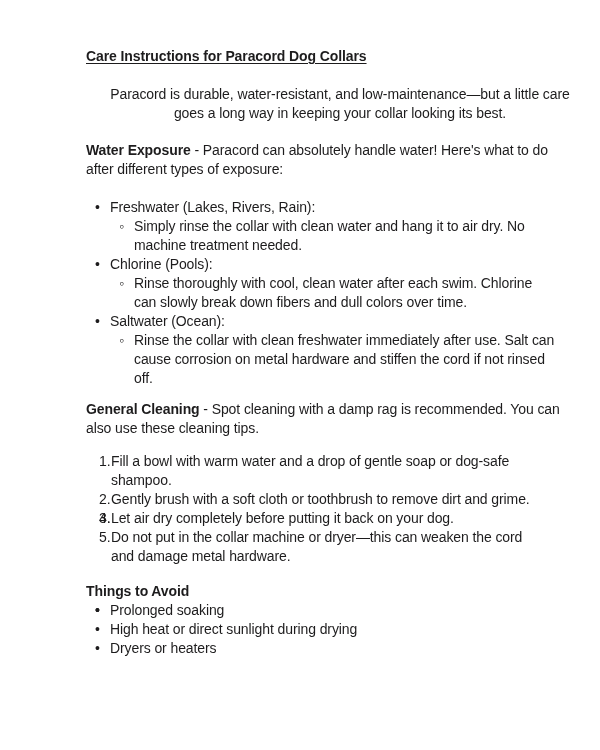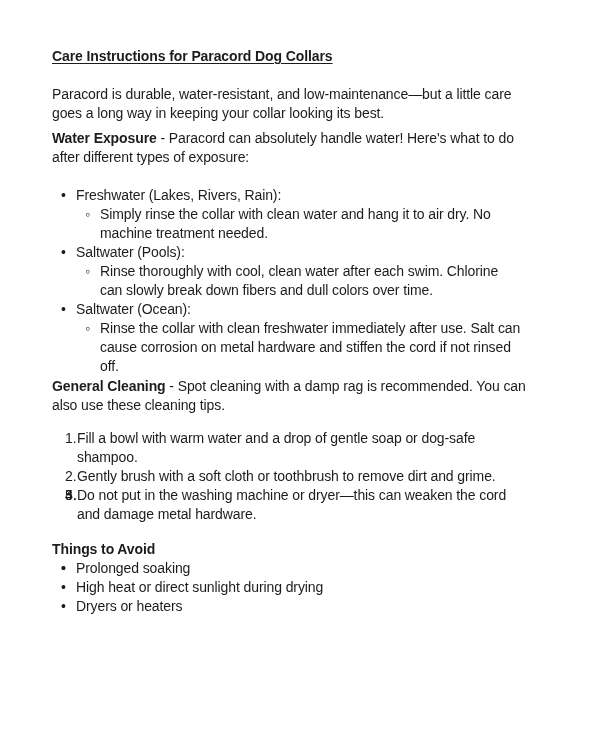--- a/index.html
+++ b/index.html
@@ -6,32 +6,32 @@
   html, body { width: 600px; height: 750px; }
   body {
     background: #ffffff;
     color: #1d1c1d;
     font-family: "Liberation Sans", "DejaVu Sans", sans-serif;
     font-size: 14px;
     line-height: 19px;
     letter-spacing: -0.1px;
     overflow: hidden;
   }
-  .doc { padding: 47px 6px 0 52px; }
-  .pre { white-space: pre-line; }
+  .doc { padding: 47px 6px 0 86px; }
+  .pre { white-space: pre-line; text-align: center; }
   .title {
     font-size: 14px;
     font-weight: 700;
     text-decoration: underline;
     text-underline-offset: 2px;
   }
   .intro       { margin-top: 19px; }
-  .water-para  { margin-top: 6px; }
+  .water-para  { margin-top: 18px; }
   .water-list  { margin-top: 19px; }
-  .gc-para     { margin-top: 1px; }
+  .gc-para     { margin-top: 12px; }
   .steps-list  { margin-top: 14px; }
   .avoid-head  { margin-top: 16px; font-weight: 700; }
   .avoid-list  { margin-top: 0; }
   strong { font-weight: 700; }
   ul, ol { list-style: none; }
   .b1 { position: relative; padding-left: 24px; }
   .m1 { position: absolute; left: 9px; top: 0; }
   .b2 { position: relative; padding-left: 24px; }
   .m2 { position: absolute; left: 9px; top: 0; }
   .step { position: relative; padding-left: 25px; }
@@ -46,37 +46,37 @@
 
   <p class="intro pre">Paracord is durable, water-resistant, and low-maintenance—but a little care
 goes a long way in keeping your collar looking its best.</p>
 
   <p class="water-para"><strong>Water Exposure</strong><span class="pre"> - Paracord can absolutely handle water! Here's what to do
 after different types of exposure:</span></p>
 
   <ul class="water-list">
     <li class="b1"><span class="m1">•</span><span>Freshwater (Lakes, Rivers, Rain):</span><div class="b2"><span class="m2">◦</span><span class="pre">Simply rinse the collar with clean water and hang it to air dry. No
 machine treatment needed.</span></div></li>
-    <li class="b1"><span class="m1">•</span><span>Saltwater (Pools):</span><div class="b2"><span class="m2">◦</span><span class="pre">Rinse thoroughly with cool, clean water after each swim. Chlorine
+    <li class="b1"><span class="m1">•</span><span>Chlorine (Pools):</span><div class="b2"><span class="m2">◦</span><span class="pre">Rinse thoroughly with cool, clean water after each swim. Chlorine
 can slowly break down fibers and dull colors over time.</span></div></li>
     <li class="b1"><span class="m1">•</span><span>Saltwater (Ocean):</span><div class="b2"><span class="m2">◦</span><span class="pre">Rinse the collar with clean freshwater immediately after use. Salt can
 cause corrosion on metal hardware and stiffen the cord if not rinsed
 off.</span></div></li>
   </ul>
 
   <p class="gc-para"><strong>General Cleaning</strong><span class="pre"> - Spot cleaning with a damp rag is recommended. You can
 also use these cleaning tips.</span></p>
 
   <ol class="steps-list">
     <li class="step"><span class="step-num">1.</span><span class="pre">Fill a bowl with warm water and a drop of gentle soap or dog-safe
 shampoo.</span></li>
     <li class="step"><span class="step-num">2.</span><span class="pre">Gently brush with a soft cloth or toothbrush to remove dirt and grime.</span></li>
     <li class="step"><span class="step-num">3.</span></li>
-    <li class="step"><span class="step-num">4.</span></li>
-    <li class="step"><span class="step-num">5.</span><span class="pre">Do not put in the washing machine or dryer—this can weaken the cord
+    <li class="step"><span class="step-num">4.</span><span class="pre">Let air dry completely before putting it back on your dog.</span></li>
+    <li class="step"><span class="step-num">5.</span><span class="pre">Do not put in the collar machine or dryer—this can weaken the cord
 and damage metal hardware.</span></li>
   </ol>
 
   <p class="avoid-head">Things to Avoid</p>
 
   <ul class="avoid-list">
     <li class="b1"><span class="m1">•</span></li>
     <li class="b1"><span class="m1">•</span><span>Prolonged soaking</span></li>
     <li class="b1"><span class="m1">•</span><span>High heat or direct sunlight during drying</span></li>
     <li class="b1"><span class="m1">•</span><span>Dryers or heaters</span></li>

